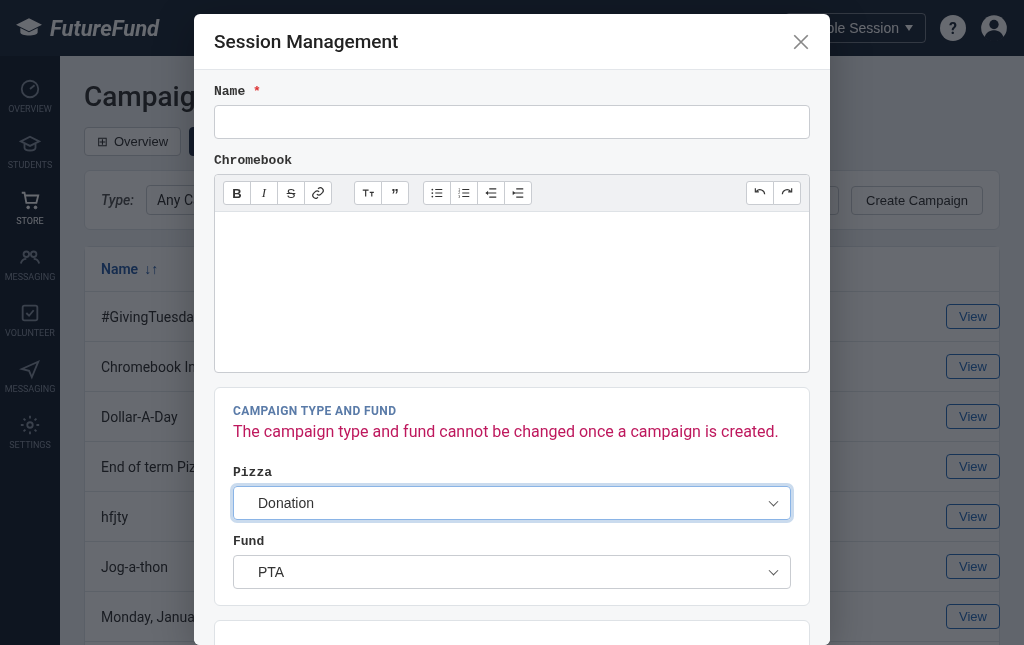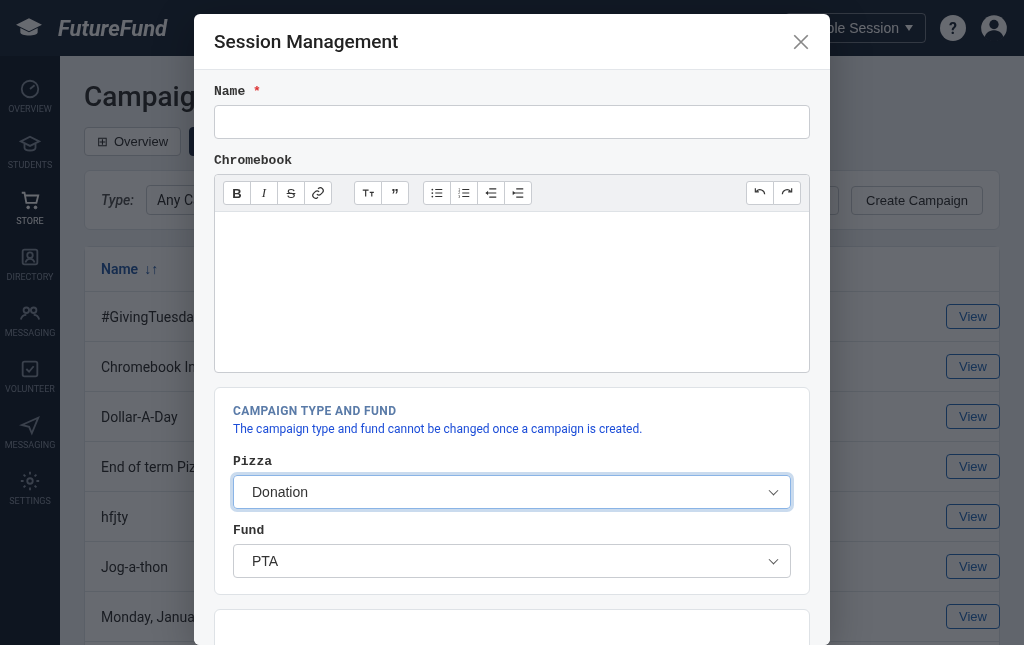--- a/index.html
+++ b/index.html
@@ -19,21 +19,21 @@
     height: 56px;
     background: #1f2a3a;
     display: flex;
     align-items: center;
     padding: 0 16px;
     color: #fff;
   }
   .brand {
     display: flex;
     align-items: center;
-    gap: 16px;
+    gap: 8px;
     font-weight: 700;
     font-size: 22px;
     font-style: italic;
   }
   .brand svg { fill: #fff; }
   .topbar-right {
     margin-left: auto;
     display: flex;
     align-items: center;
     gap: 14px;
@@ -249,21 +249,21 @@
     font-weight: 600;
     color: #333;
     margin-bottom: 6px;
     font-family: Liberation Mono, monospace;
   }
   .req { color: #d33; }
   .text-input, .select {
     width: 100%;
     border: 1px solid #c9ccd1;
     border-radius: 4px;
-    padding: 8px 18px;
+    padding: 8px 24px;
     font-size: 14px;
     background: #fff;
     color: #333;
   }
   .select { appearance: none; background-image: none; }
   .select-wrap { position: relative; }
   .select-wrap::after {
     content: "";
     position: absolute;
     right: 14px;
@@ -322,23 +322,23 @@
   }
   .panel-heading {
     font-size: 12px;
     font-weight: 700;
     letter-spacing: 0.4px;
     color: #5a7ba8;
     text-transform: uppercase;
     margin-bottom: 4px;
   }
   .panel-sub {
-    font-size: 12px;
-    color: #1d4ed8;
-    margin-bottom: 18px;
+    font-size: 16px;
+    color: #be185d;
+    margin-bottom: 24px;
   }
   .mb { margin-bottom: 14px; }
 </style>
 </head>
 <body>
 
 <div class="topbar">
   <div class="brand">
     <svg width="26" height="20" viewBox="0 0 24 18">
         <path d="M12 0 L24 6 L12 12 L0 6 Z M4 9 v4 c0 2 4 3 8 3 s8-1 8-3 v-4 l-8 4 z"></path>
@@ -379,28 +379,20 @@
   <div class="side-item active">
     <svg viewBox="0 0 24 24">
         <path d="M3 3 h3 l2 11 h11 l2-8 H7" fill="none" stroke-width="2"></path>
         <circle cx="10" cy="19" r="1.5"></circle>
         <circle cx="18" cy="19" r="1.5"></circle>
       </svg>
     <span>STORE</span>
   </div>
   <div class="side-item">
     <svg viewBox="0 0 24 24">
-        <rect x="4" y="4" width="16" height="16" rx="2" fill="none" stroke-width="2"></rect>
-        <circle cx="12" cy="10" r="3" fill="none" stroke-width="2"></circle>
-        <path d="M7 18 c1-3 3-4 5-4 s4 1 5 4" fill="none" stroke-width="2"></path>
-      </svg>
-    <span>DIRECTORY</span>
-  </div>
-  <div class="side-item">
-    <svg viewBox="0 0 24 24">
         <circle cx="8" cy="9" r="3" fill="none" stroke-width="2"></circle>
         <circle cx="16" cy="9" r="3" fill="none" stroke-width="2"></circle>
         <path d="M2 19 c1-4 4-5 6-5 M22 19 c-1-4-4-5-6-5" fill="none" stroke-width="2"></path>
       </svg>
     <span>MESSAGING</span>
   </div>
   <div class="side-item">
     <svg viewBox="0 0 24 24">
         <rect x="4" y="4" width="16" height="16" rx="2" fill="none" stroke-width="2"></rect>
         <path d="M8 12 l3 3 l5-6" fill="none" stroke-width="2"></path>

